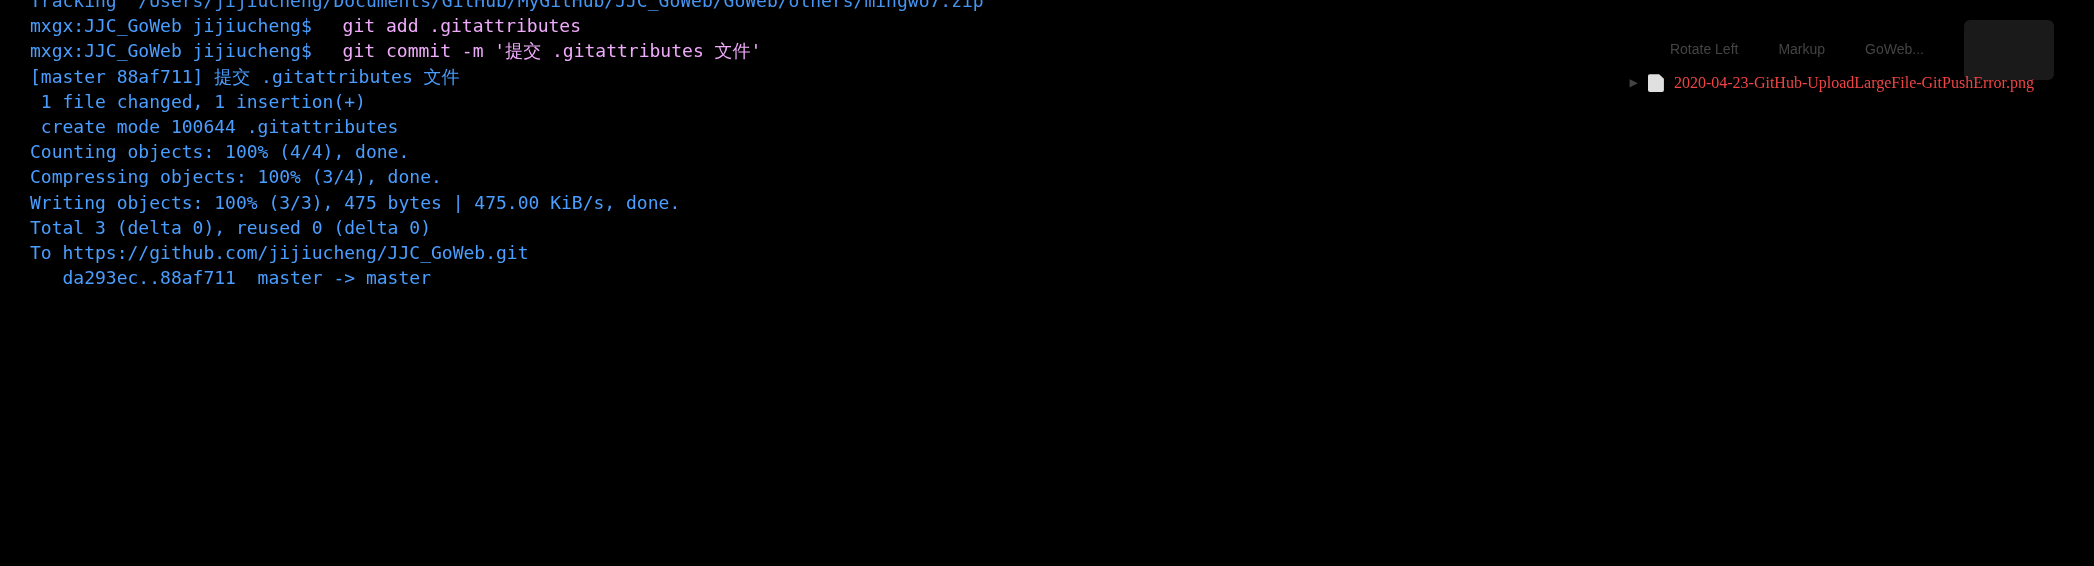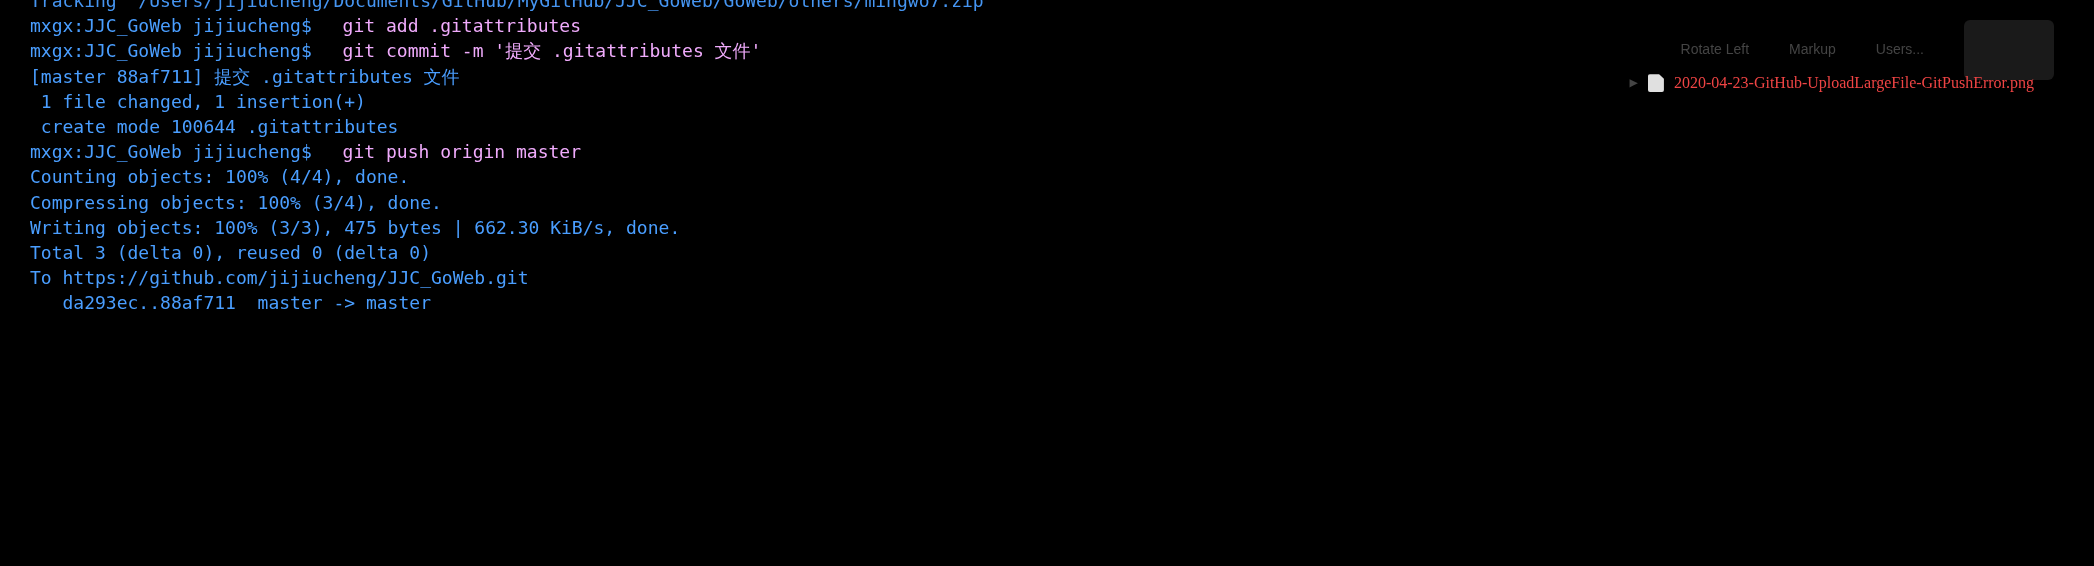--- a/index.html
+++ b/index.html
@@ -95,40 +95,39 @@
 <body>
 
 <div class="toolbar">
   <div class="toolbar-item">
     <span>Rotate Left</span>
   </div>
   <div class="toolbar-item">
     <span>Markup</span>
   </div>
   <div class="toolbar-item">
-    <span>Users...</span>
+    <span>GoWeb...</span>
   </div>
   <div class="toolbar-square"></div>
 </div>
 
 <div class="file-row">
   <span class="file-arrow">▶</span>
   <div class="file-icon"></div>
   <span class="file-name">2020-04-23-GitHub-UploadLargeFile-GitPushError.png</span>
 </div>
 
 <div class="terminal">
   <div class="line cut-top">Tracking  /Users/jijiucheng/Documents/GitHub/MyGitHub/JJC_GoWeb/GoWeb/others/mingwo7.zip</div>
   <div id="terminal-lines">
       <div class="line"><span class="prompt">mxgx:JJC_GoWeb jijiucheng$ </span><span class="command">git add .gitattributes</span></div>
       <div class="line"><span class="prompt">mxgx:JJC_GoWeb jijiucheng$ </span><span class="command">git commit -m '提交 .gitattributes 文件'</span></div>
       <div class="line"><span class="output">[master 88af711] 提交 .gitattributes 文件</span></div>
       <div class="line"><span class="output"> 1 file changed, 1 insertion(+)</span></div>
       <div class="line"><span class="output"> create mode 100644 .gitattributes</span></div>
-      <div class="line"><span class="prompt">mxgx:JJC_GoWeb jijiucheng$ </span><span class="command">git push origin master</span></div>
       <div class="line"><span class="output">Counting objects: 100% (4/4), done.</span></div>
       <div class="line"><span class="output">Compressing objects: 100% (3/4), done.</span></div>
-      <div class="line"><span class="output">Writing objects: 100% (3/3), 475 bytes | 662.30 KiB/s, done.</span></div>
+      <div class="line"><span class="output">Writing objects: 100% (3/3), 475 bytes | 475.00 KiB/s, done.</span></div>
       <div class="line"><span class="output">Total 3 (delta 0), reused 0 (delta 0)</span></div>
       <div class="line"><span class="output">To https://github.com/jijiucheng/JJC_GoWeb.git</span></div>
       <div class="line"><span class="output">   da293ec..88af711  master -&gt; master</span></div>
     </div>
 </div>
 
 </body></html>

